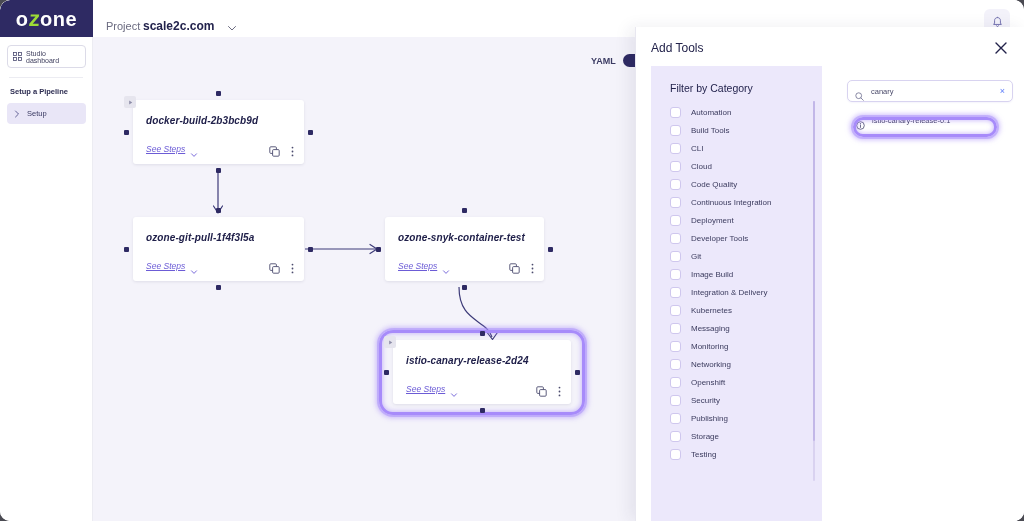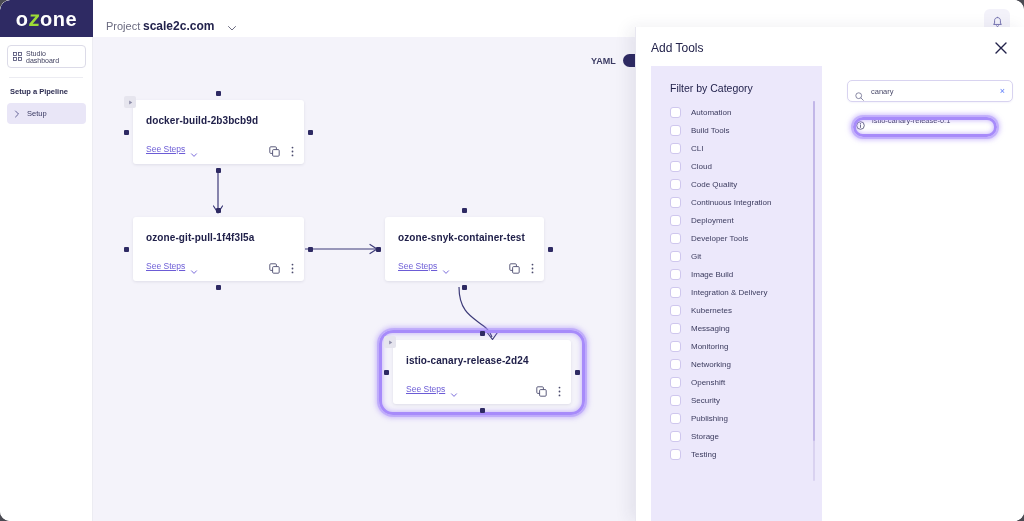--- a/index.html
+++ b/index.html
@@ -120,20 +120,21 @@
     width: 10px; height: 10px; border-radius: 50%;
     background: #ffffff;
   }
 
   
   .node {
     position: absolute;
     background: #ffffff;
     border-radius: 3px;
     box-shadow: 0 1px 3px rgba(40,40,80,0.10);
+    font-style: italic;
   }
   .node-title {
     position: absolute; left: 13px; top: 15px;
     font-size: 10px; color: #20204a; font-weight: bold;
     letter-spacing: 0.1px;
   }
   .node-footer {
     position: absolute; left: 13px; right: 10px; bottom: 10px;
     display: flex; align-items: center;
   }

